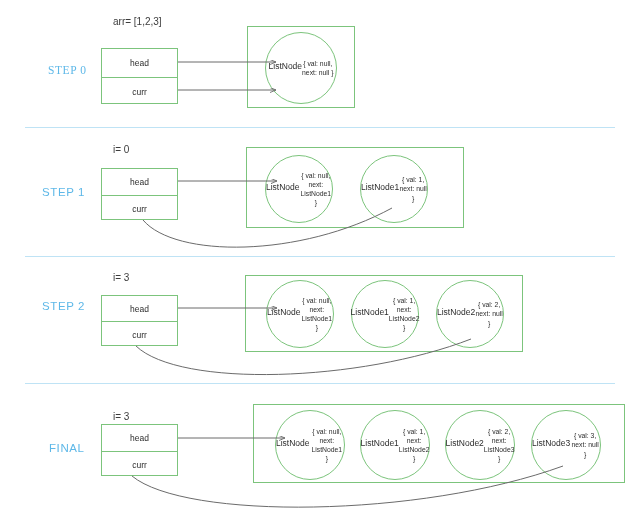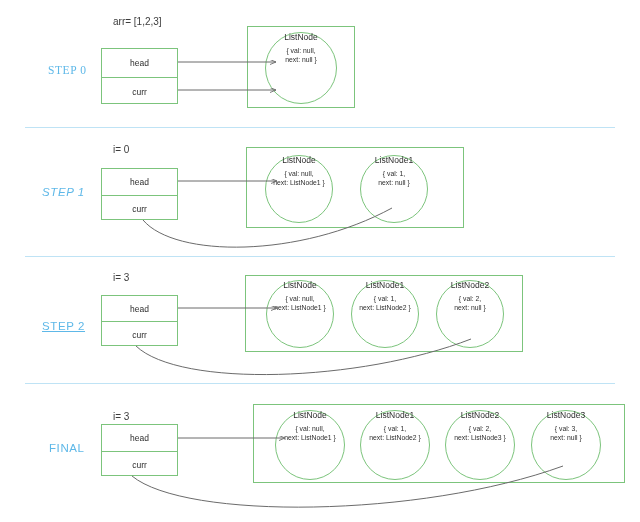--- a/index.html
+++ b/index.html
@@ -62,22 +62,23 @@
     box-sizing: border-box;
     background: #ffffff;
   }
   .node-circle {
     position: absolute;
     border: 1px solid #7cc47c;
     border-radius: 50%;
     box-sizing: border-box;
     background: #ffffff;
     display: flex;
-    flex-direction: column;
+    flex-direction: row;
     align-items: center;
+    justify-content: center;
     text-align: center;
   }
   .node-title {
     font-size: 8.5px;
     color: #2d2d2d;
     line-height: 1.15;
     margin-bottom: 3px;
   }
   .node-props {
     font-size: 6.8px;
@@ -112,42 +113,42 @@
   </div>
 
   <div class="node-container" style="left:247px; top:26px; width:108px; height:82px;">
     <div class="node-circle" style="left:17px; top:5px; width:72px; height:72px;">
       <div class="node-title">ListNode</div>
       <div class="node-props">{ val: null,
 next: null }</div>
     </div>
   </div>
 
-  <div class="step-label" style="left:42px; top:186px;font-style:italic;">STEP 1</div>
+  <div class="step-label" style="left:42px; top:186px;">STEP 1</div>
   <div class="iter-label" style="left:113px; top:144px;text-align:center;">i= 0</div>
 
   <div class="hc-box" style="left:101px; top:168px; width:77px; height:52px;">
     <div class="hc-cell" style="top:0; height:26px;">head</div>
     <div class="hc-cell bottom" style="top:26px; height:26px;">curr</div>
   </div>
 
   <div class="node-container" style="left:246px; top:147px; width:218px; height:81px;">
     <div class="node-circle" style="left:18px; top:7px; width:68px; height:68px;">
       <div class="node-title">ListNode</div>
       <div class="node-props">{ val: null,
 next: ListNode1 }</div>
     </div>
     <div class="node-circle" style="left:113px; top:7px; width:68px; height:68px;">
       <div class="node-title">ListNode1</div>
       <div class="node-props">{ val: 1,
 next: null }</div>
     </div>
   </div>
 
-  <div class="step-label" style="left:42px; top:320px;text-decoration:underline;">STEP 2</div>
+  <div class="step-label" style="left:42px; top:300px;">STEP 2</div>
   <div class="iter-label" style="left:113px; top:272px;">i= 3</div>
 
   <div class="hc-box" style="left:101px; top:295px; width:77px; height:51px;">
     <div class="hc-cell" style="top:0; height:25px;">head</div>
     <div class="hc-cell bottom" style="top:25px; height:26px;">curr</div>
   </div>
 
   <div class="node-container" style="left:245px; top:275px; width:278px; height:77px;">
     <div class="node-circle" style="left:20px; top:4px; width:68px; height:68px;">
       <div class="node-title">ListNode</div>

